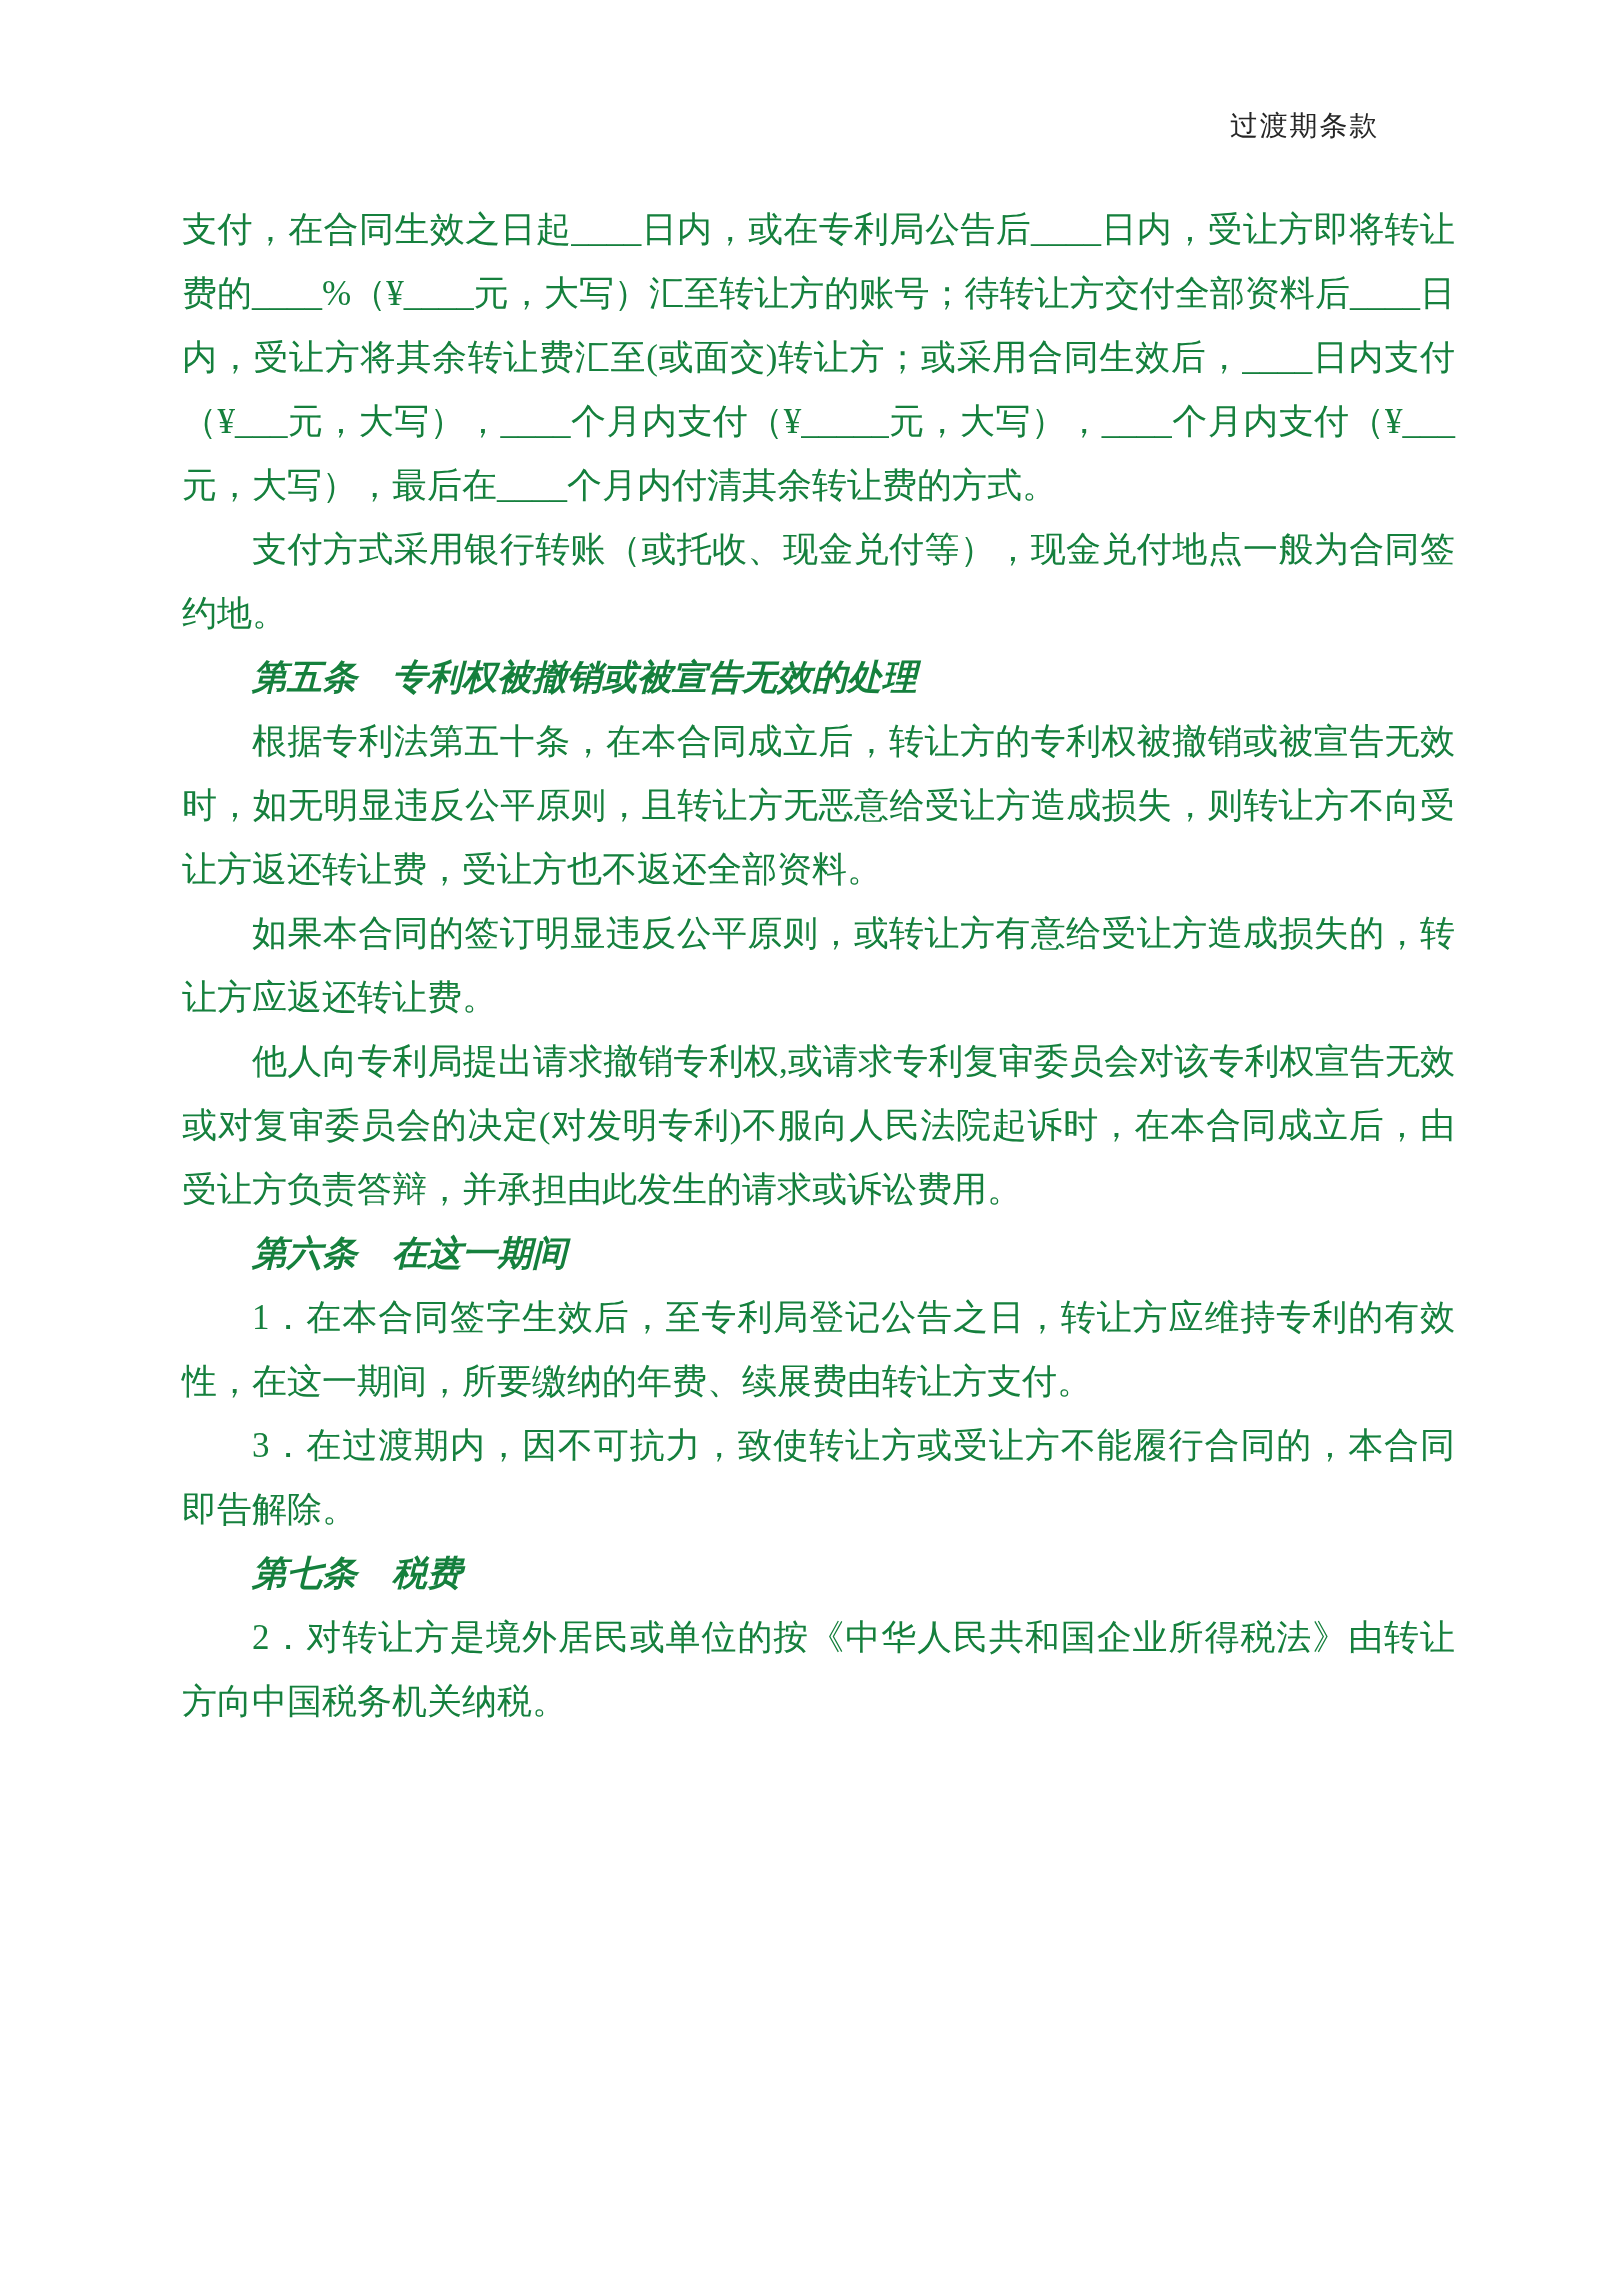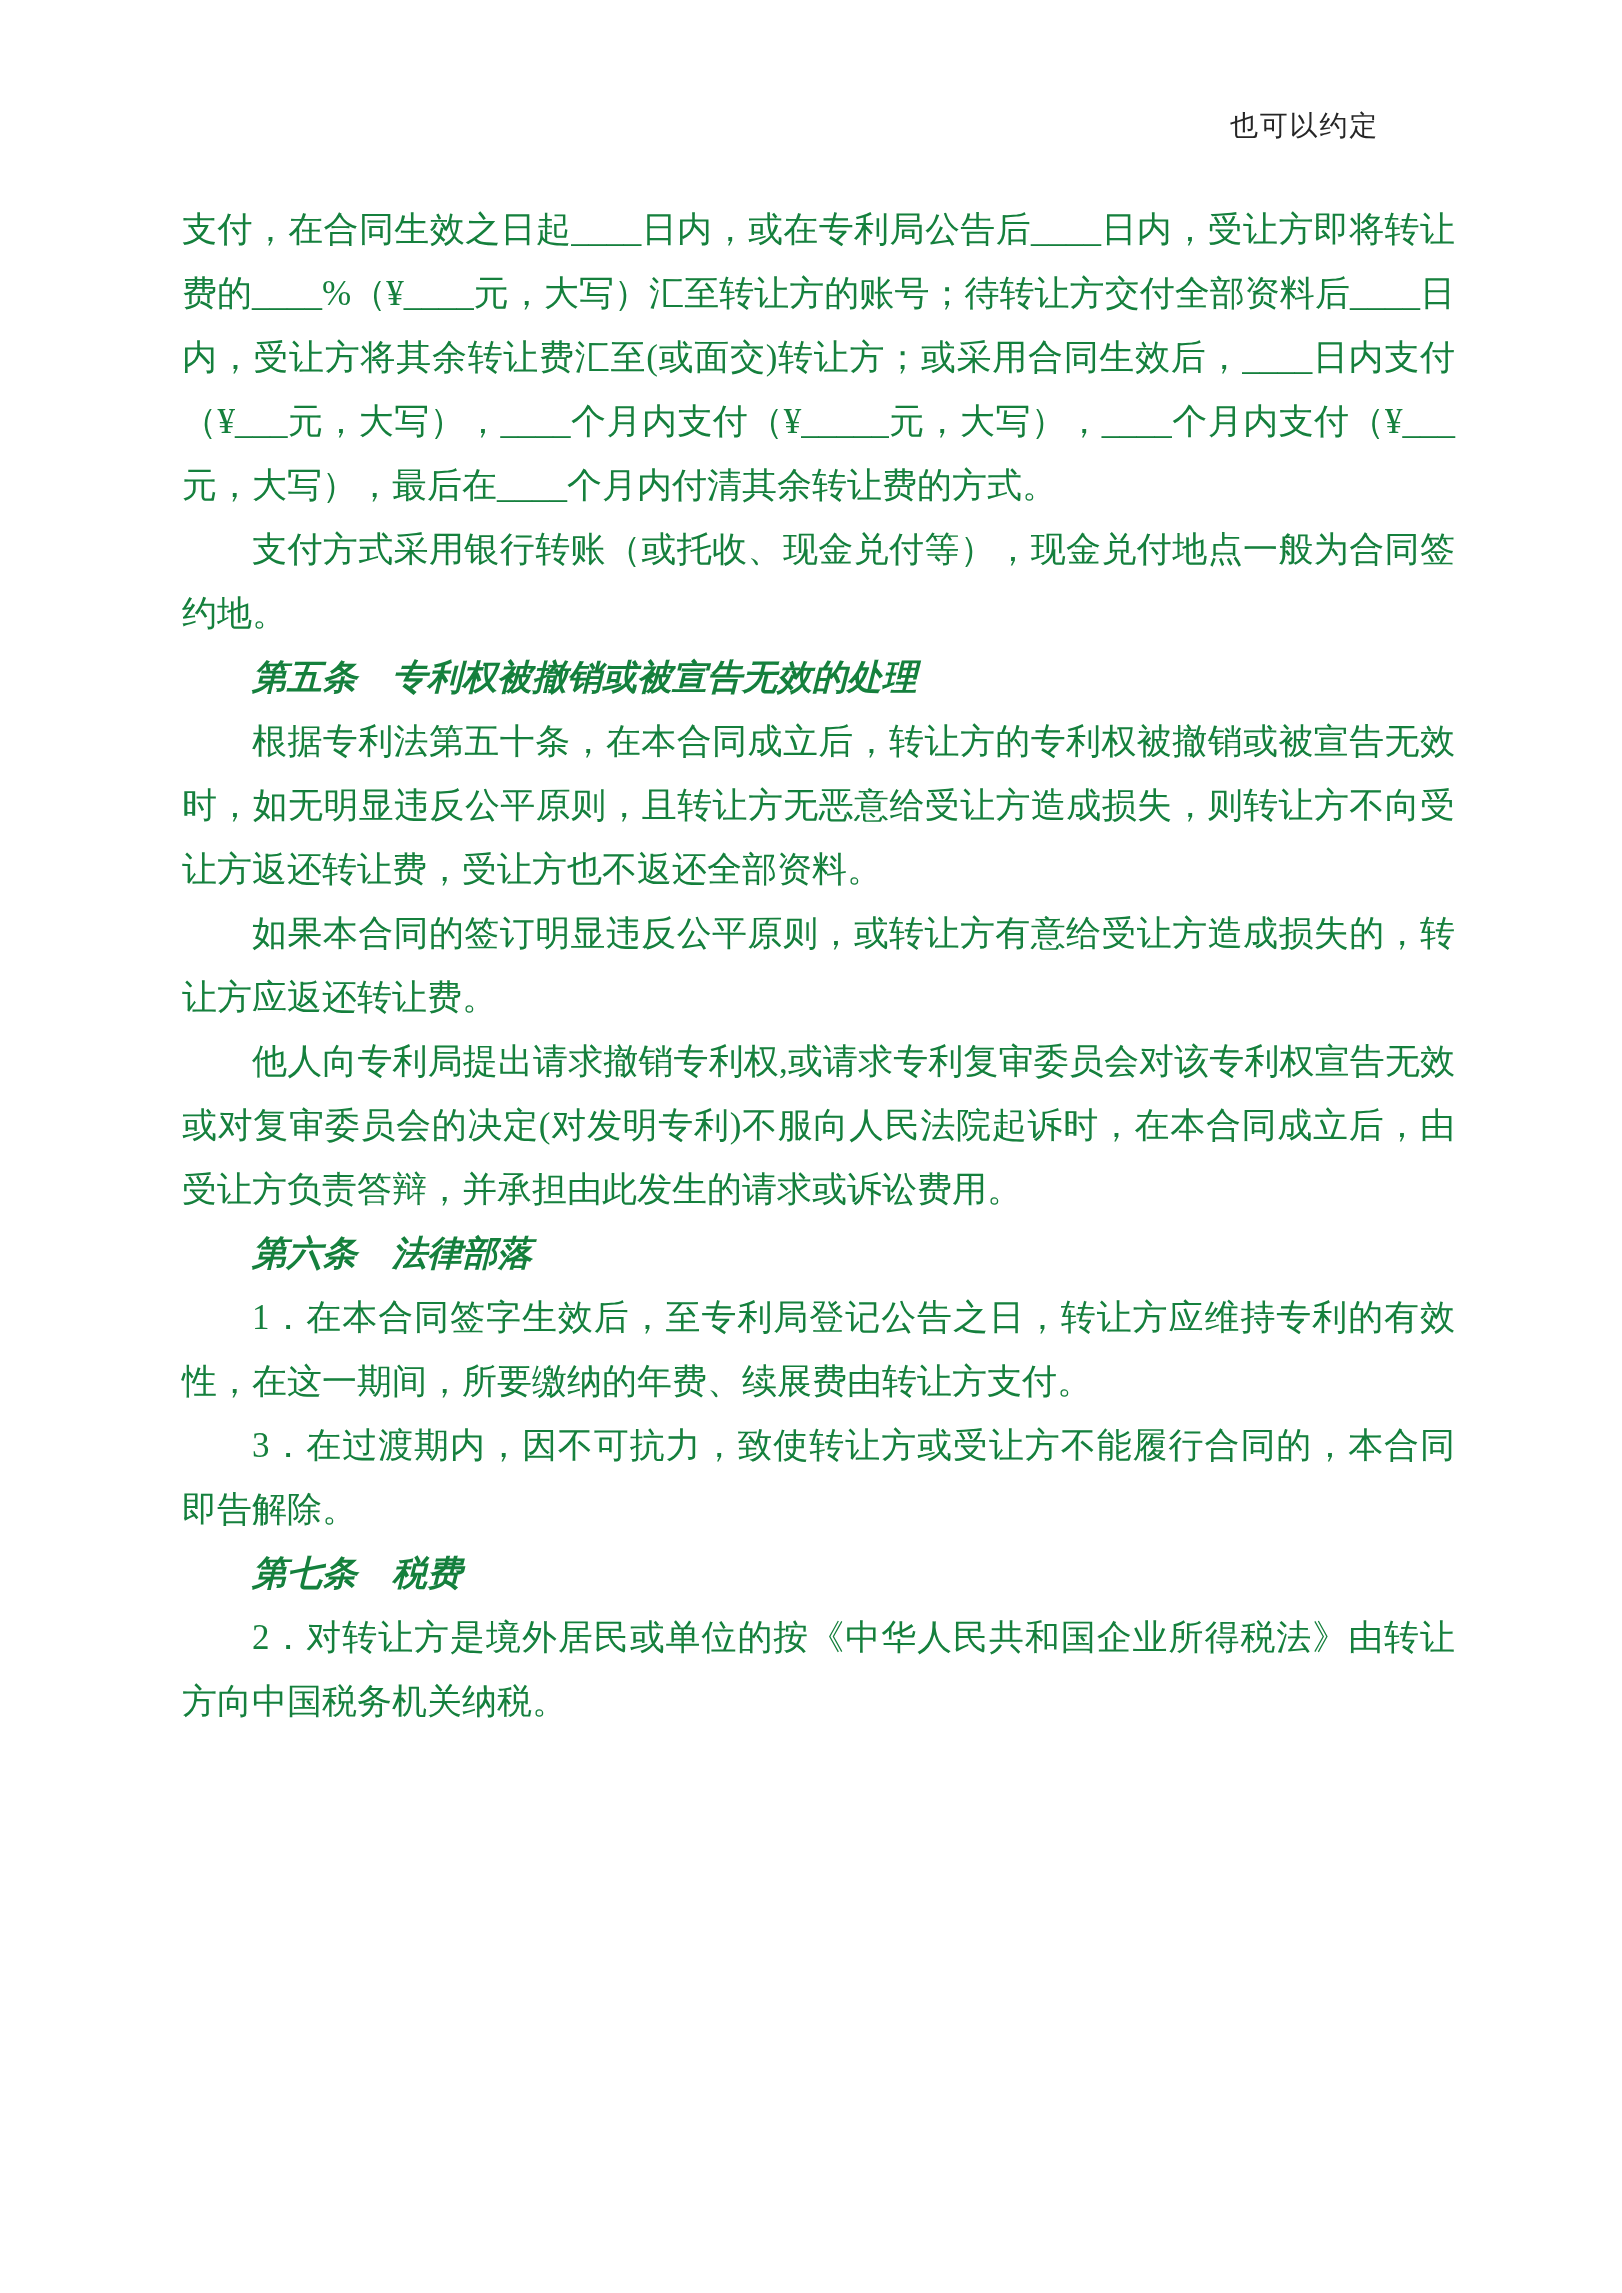--- a/index.html
+++ b/index.html
@@ -36,37 +36,37 @@
     text-indent: 2em;
     text-align: left;
     font-style: italic;
   }
 </style>
 </head>
 <body>
 
 <div class="page">
 
-  <div class="brand">也可以约定</div>
+  <div class="brand">过渡期条款</div>
 
   <div class="content">
 
     <div class="para-cont">支付，在合同生效之日起____日内，或在专利局公告后____日内，受让方即将转让费的____%（¥____元，大写）汇至转让方的账号；待转让方交付全部资料后____日内，受让方将其余转让费汇至(或面交)转让方；或采用合同生效后，____日内支付（¥___元，大写），____个月内支付（¥_____元，大写），____个月内支付（¥___元，大写），最后在____个月内付清其余转让费的方式。</div>
 
     <div class="para">支付方式采用银行转账（或托收、现金兑付等），现金兑付地点一般为合同签约地。</div>
 
     <div class="heading">第五条　专利权被撤销或被宣告无效的处理</div>
 
     <div class="para">根据专利法第五十条，在本合同成立后，转让方的专利权被撤销或被宣告无效时，如无明显违反公平原则，且转让方无恶意给受让方造成损失，则转让方不向受让方返还转让费，受让方也不返还全部资料。</div>
 
     <div class="para">如果本合同的签订明显违反公平原则，或转让方有意给受让方造成损失的，转让方应返还转让费。</div>
 
     <div class="para">他人向专利局提出请求撤销专利权,或请求专利复审委员会对该专利权宣告无效或对复审委员会的决定(对发明专利)不服向人民法院起诉时，在本合同成立后，由受让方负责答辩，并承担由此发生的请求或诉讼费用。</div>
 
-    <div class="heading">第六条　法律部落</div>
+    <div class="heading">第六条　在这一期间</div>
 
     <div class="para">1．在本合同签字生效后，至专利局登记公告之日，转让方应维持专利的有效性，在这一期间，所要缴纳的年费、续展费由转让方支付。</div>
 
 
     <div class="para">3．在过渡期内，因不可抗力，致使转让方或受让方不能履行合同的，本合同即告解除。</div>
 
     <div class="heading">第七条　税费</div>
 
 
     <div class="para">2．对转让方是境外居民或单位的按《中华人民共和国企业所得税法》由转让方向中国税务机关纳税。</div>

